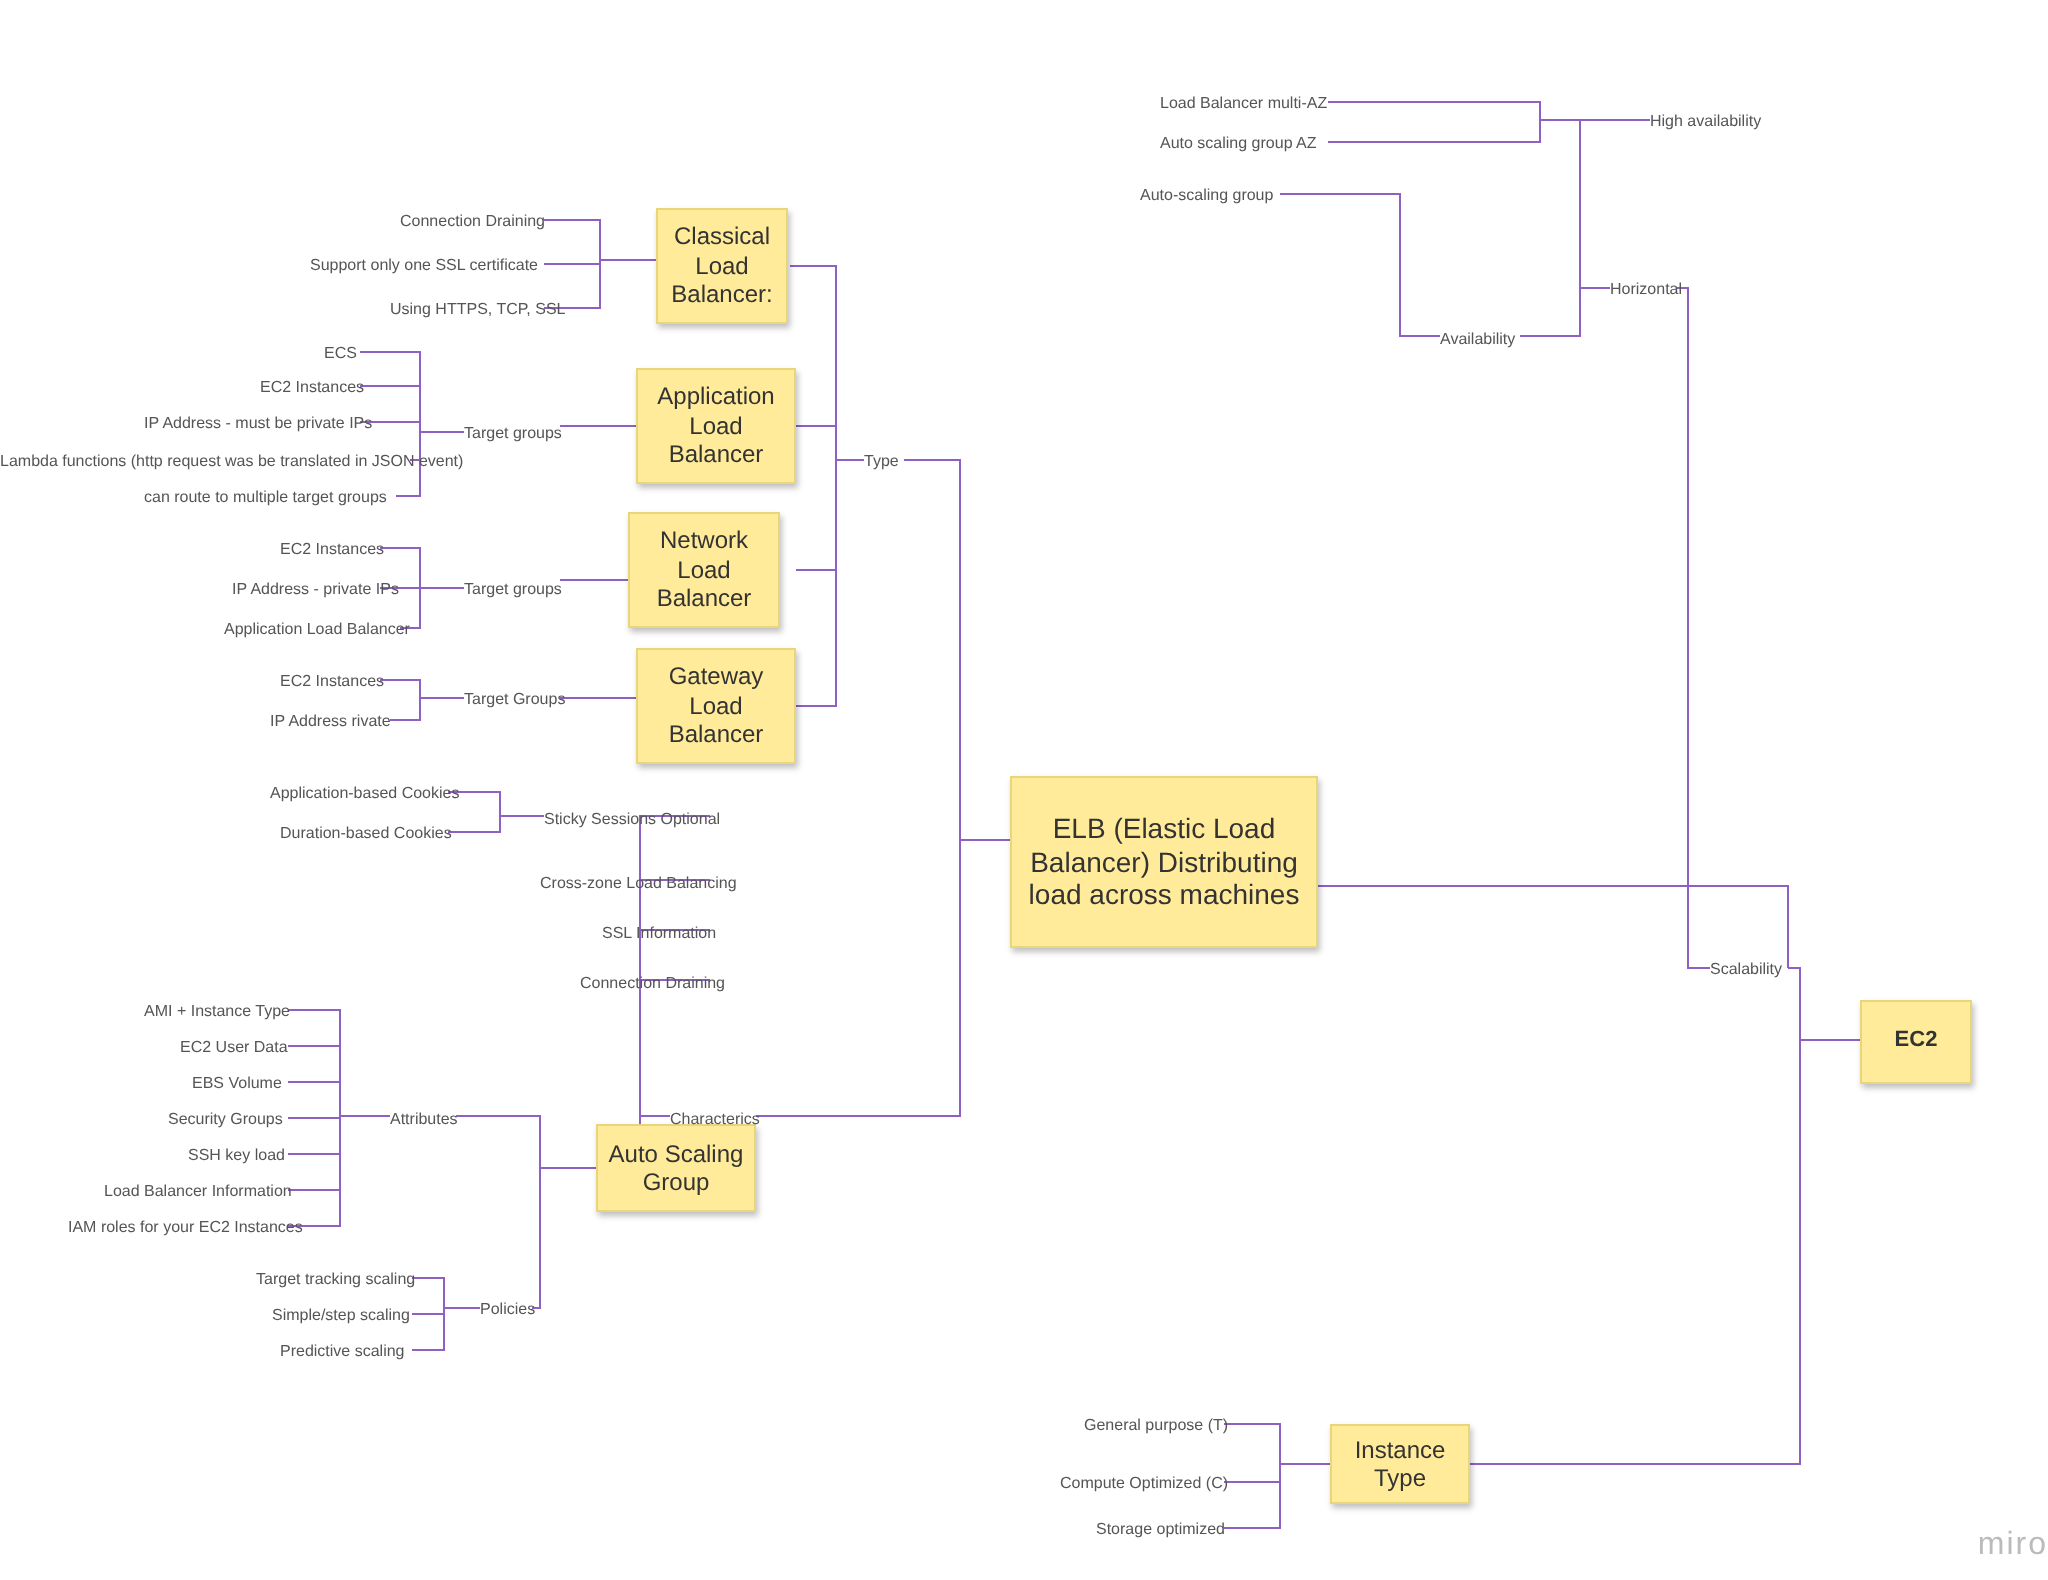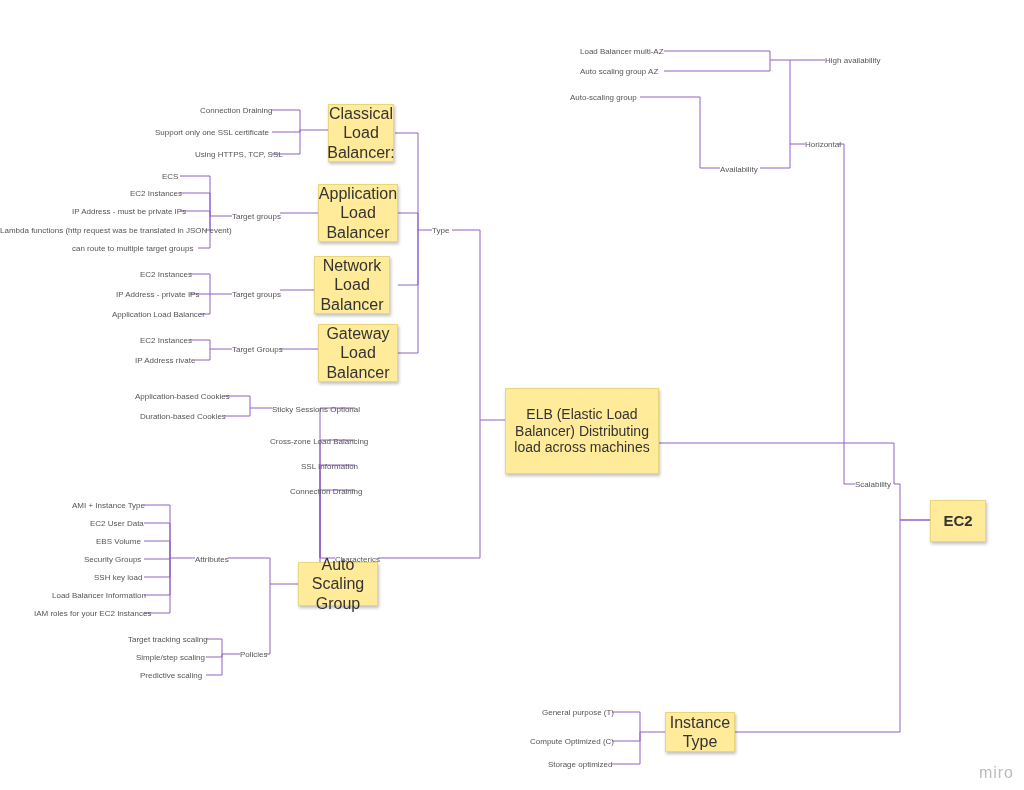--- a/index.html
+++ b/index.html
@@ -1,23 +1,23 @@
 <!DOCTYPE html>
 <html><head>
 <meta charset="utf-8">
 <style>
   html,body{margin:0;padding:0;width:1024px;height:790px;background:#fff;font-family:Arial,Helvetica,sans-serif;overflow:hidden}
   .canvas{position:relative;width:1024px;height:790px}
-  .note{position:absolute;background:#ffeb99;border:1px solid #e8d77a;box-shadow:1px 2px 3px rgba(0,0,0,.25);display:flex;align-items:center;justify-content:center;text-align:center;font-size:16px;color:#333;line-height:1.2;padding:4px;box-sizing:border-box}
+  .note{position:absolute;background:#ffeb99;border:1px solid #e8d77a;box-shadow:1px 2px 3px rgba(0,0,0,.25);display:flex;align-items:center;justify-content:center;text-align:center;font-size:12px;color:#333;line-height:1.2;padding:4px;box-sizing:border-box}
   .note.main{font-size:14px}
-  .note.big{font-size:15px;font-weight:bold}
+  .note.big{font-size:11px;font-weight:bold}
   .lbl{position:absolute;font-size:8px;color:#555;white-space:nowrap;text-align:center}
   svg{position:absolute;left:0;top:0;width:1024px;height:790px;pointer-events:none}
   path{stroke:#8f60c4;stroke-width:1;fill:none}
-  .watermark{position:absolute;right:10px;bottom:8px;font-size:16px;color:#bbb;font-family:Arial,sans-serif;letter-spacing:1px}
+  .watermark{position:absolute;right:0;bottom:8px;font-size:16px;color:#bbb;font-family:Arial,sans-serif;letter-spacing:1px}
 </style>
 </head>
 <body>
 
 <div class="canvas">
 
 <svg>
 
   <path d="M930 520 H900 V484 H894"></path>
 

